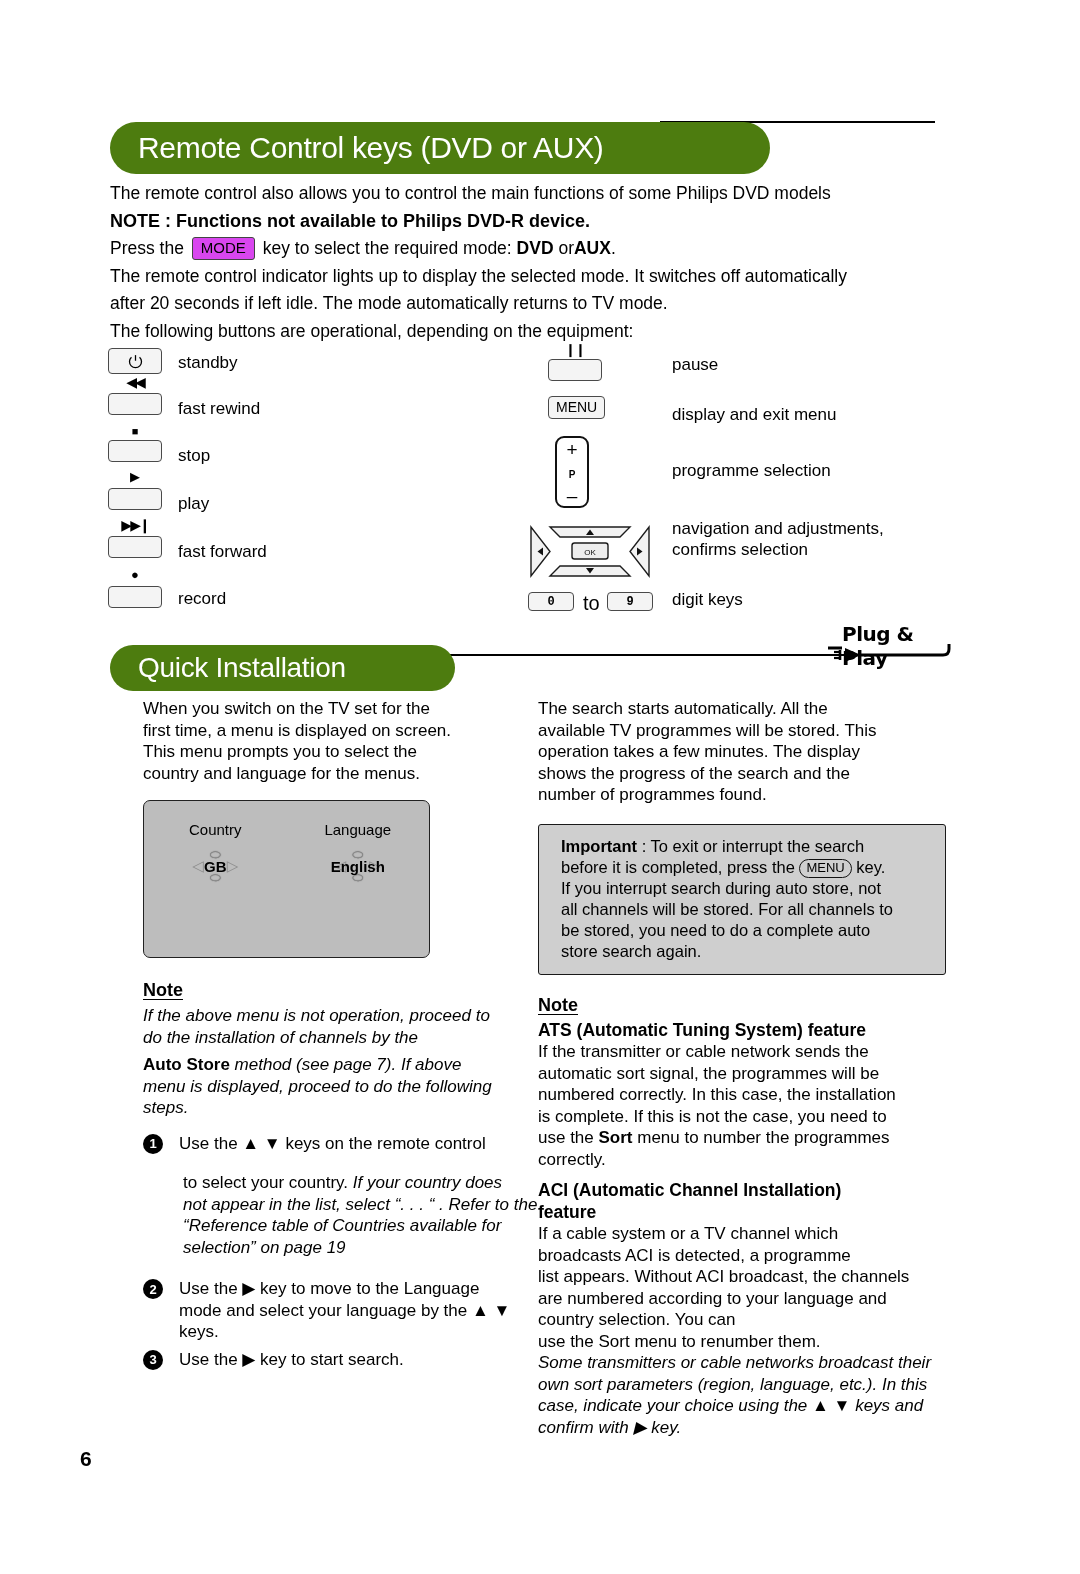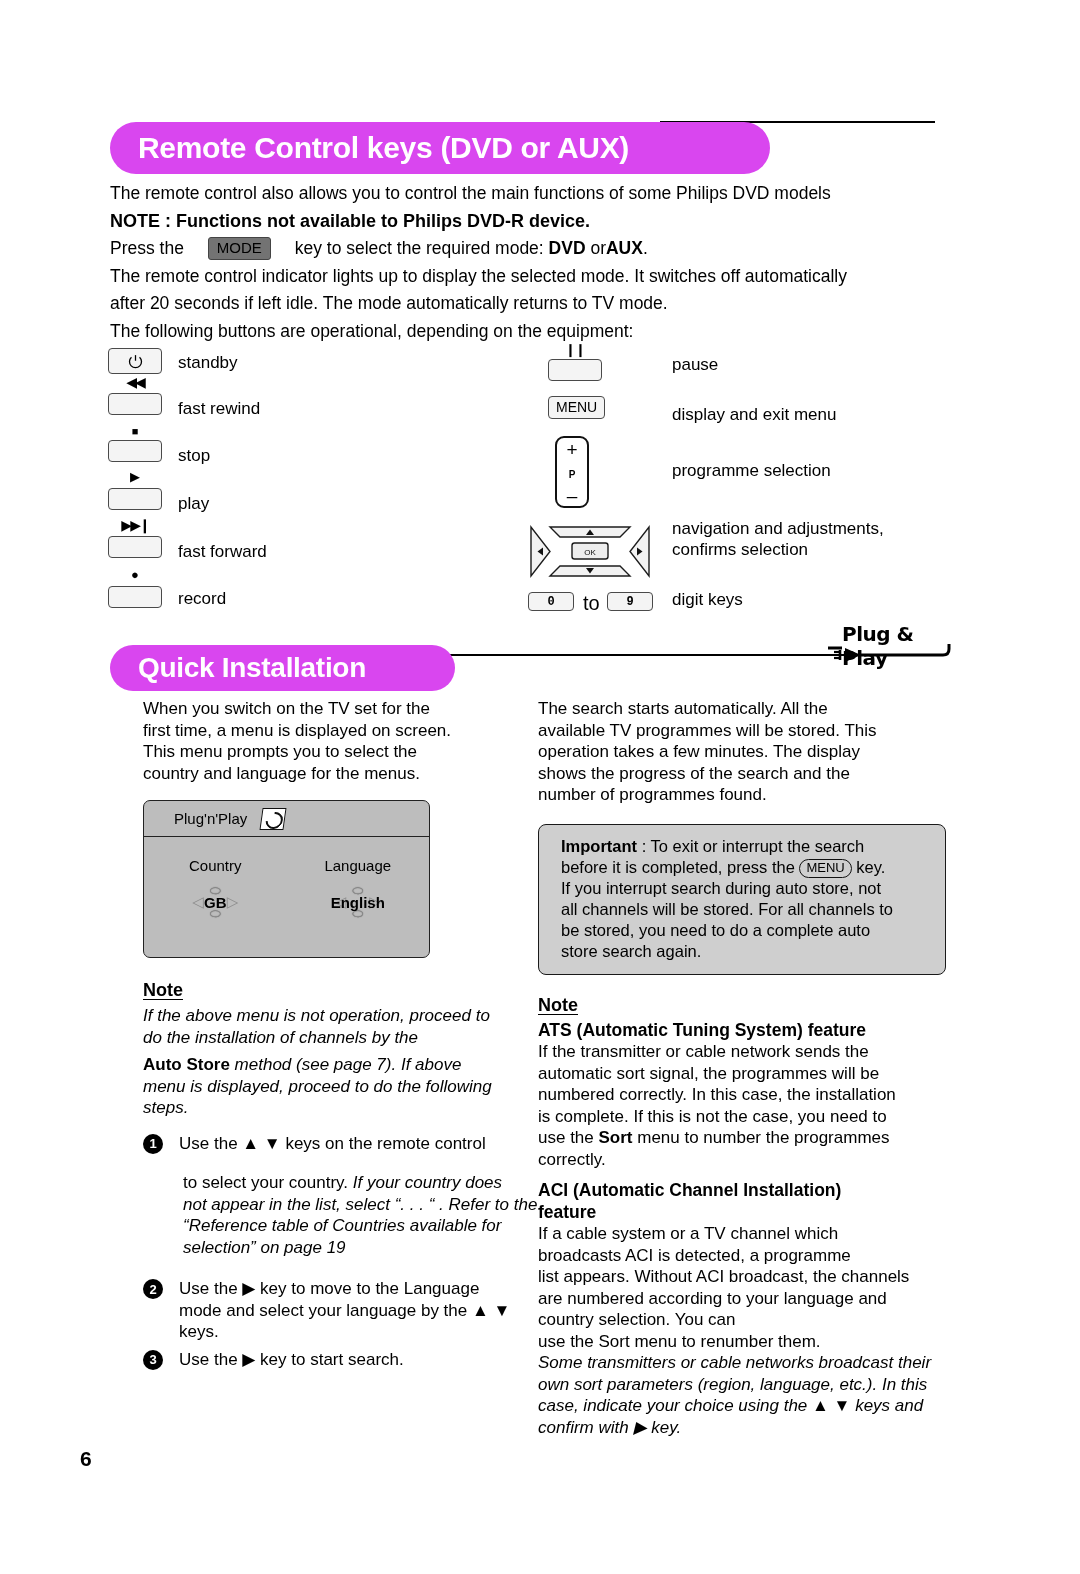--- a/index.html
+++ b/index.html
@@ -13,27 +13,27 @@
     font-family: "Liberation Sans", sans-serif;
     color: #000;
     overflow: hidden;
   }
   .bold { font-weight: bold; }
   .ital { font-style: italic; }
 
   
   .banner {
     position: absolute;
-    background: #d946ef;
+    background: #4d7c0f;
     color: #fff;
     border-radius: 40px;
     display: flex;
     align-items: center;
     padding-left: 28px;
-    font-weight: bold;
+    font-weight: normal;
     letter-spacing: -0.3px;
   }
   .banner-rule {
     position: absolute;
     height: 2px;
     background: #000;
   }
 
   #banner-remote {
     left: 110px; top: 122px;
@@ -55,27 +55,27 @@
     left: 110px; top: 180px; width: 830px;
     font-size: 17.5px;
     line-height: 27.5px;
   }
   #intro .line { white-space: nowrap; }
   .note-bold { font-weight: bold; font-size: 18px; }
 
   .keycap-inline {
     display: inline-block;
     border: 1.5px solid #444;
-    background: #737373;
+    background: #d946ef;
     border-radius: 3px;
     padding: 1px 8px 2px 8px;
     font-size: 15px;
     line-height: 18px;
     vertical-align: 1px;
-    margin: 0 19px;
+    margin: 0 3px;
   }
 
   
   #keys-area { position: absolute; left: 100px; top: 340px; width: 860px; height: 290px; }
   .key-label {
     position: absolute;
     font-size: 17px;
     line-height: 22px;
     white-space: nowrap;
   }
@@ -199,21 +199,21 @@
   #osd .osd-val { font-size: 15px; font-weight: bold; min-width: 26px; }
   #osd .ud { display:flex; flex-direction:column; align-items:center; gap:14px; position:relative;}
   .arw { color:#8a8a8a; font-size: 13px; line-height: 9px; text-shadow: 0 0 1px #555; }
   .arw-lr { font-size: 15px; color:#8d8d8d; }
 
   
   #important {
     margin-top: 18px;
     background: #cfcfcf;
     border: 1.6px solid #1a1a1a;
-    border-radius: 8px;
+    border-radius: 3px;
     padding: 11px 14px 12px 22px;
     font-size: 16.5px;
     line-height: 21px;
   }
   #important .line { white-space: nowrap; display: block; }
   .menu-pill {
     display: inline-block;
     border: 1.5px solid #111;
     border-radius: 10px;
     background: #cfcfcf;
@@ -355,24 +355,20 @@
 <div id="col-left">
 
   <div class="para">
     <span class="line">When you switch on the TV set for the</span>
     <span class="line">first time, a menu is displayed on screen.</span>
     <span class="line">This menu prompts you to select the</span>
     <span class="line">country and language for the menus.</span>
   </div>
 
   <div id="osd">
-    <div class="osd-title-bar">
-      <span class="osd-title">Plug'n'Play</span>
-      <span class="osd-icon"></span>
-    </div>
     <div class="osd-cols">
       <div class="osd-col">
         <div class="osd-head">Country</div>
         <div class="osd-ctrl">
           <span class="arw-lr">◁</span>
           <span class="ud">
             <span class="arw">⬭</span>
             <span class="arw">⬭</span>
           </span>
           <span class="osd-val" style="position:absolute;">GB</span>

